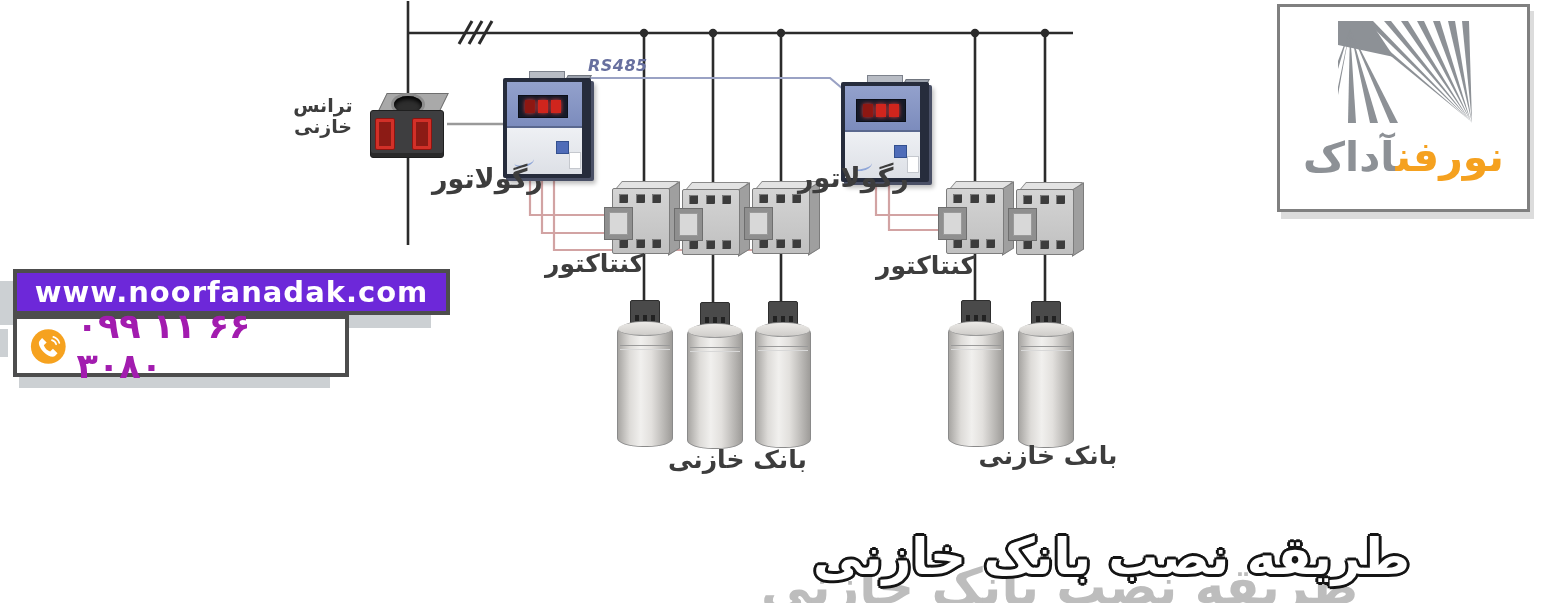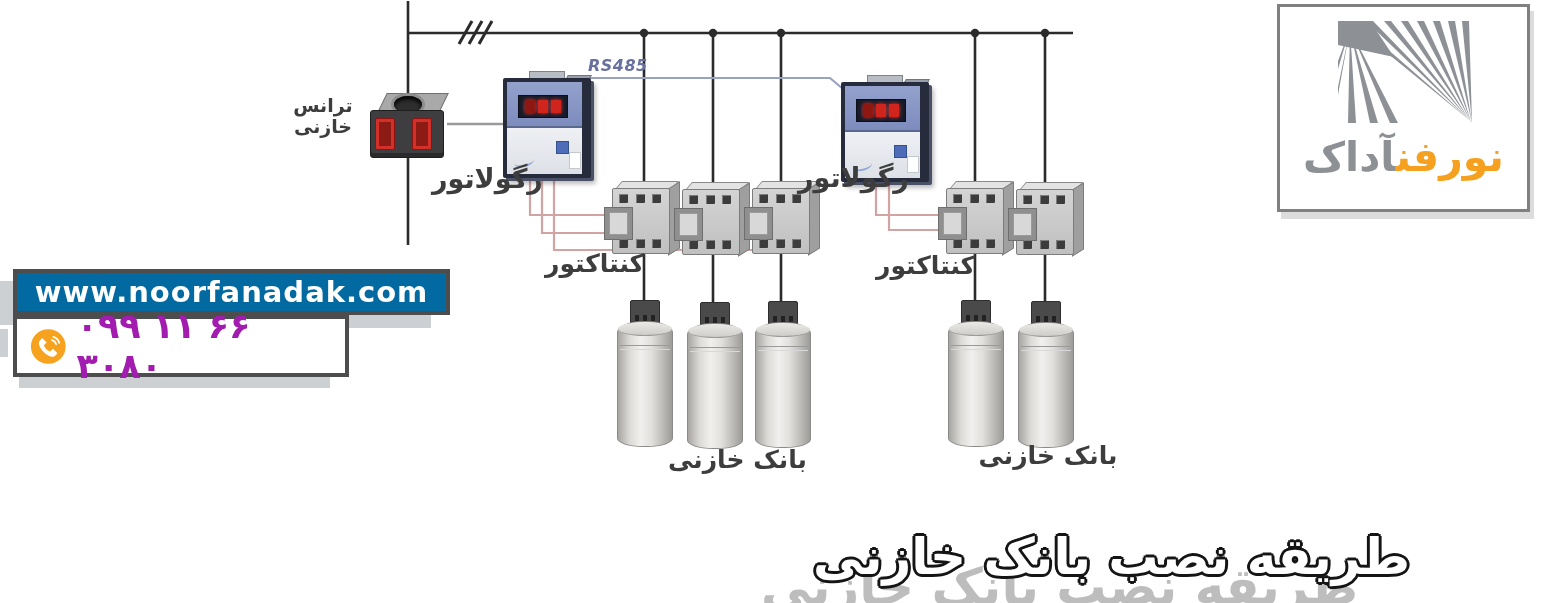--- a/index.html
+++ b/index.html
@@ -65,21 +65,21 @@
   .cap-body{position:absolute;top:21px;left:0;width:54px;height:124px;
             background:linear-gradient(90deg,#a8a6a3,#dddbd8 22%,#f1f0ee 42%,#e2e0dd 62%,#b4b2af 88%,#9e9c99);
             border:1px solid #8a8a8a;border-radius:50% 50% 46% 46% / 9% 9% 7% 7%;}
   .cap-rim{position:absolute;top:0;left:0;right:0;height:13px;border-radius:50%;
            background:linear-gradient(#eceae7,#cfcdca);border-bottom:1px solid #9a9a9a;}
   .cap-stripe{position:absolute;top:23px;left:2px;right:2px;height:3px;
               border-top:1px solid #9a9a9a;border-bottom:1px solid #d8d8d8;}
 
   
   .shadow-block{position:absolute;background:#ccd0d3;}
-  .web-bar{position:absolute;left:13px;top:269px;width:437px;height:46px;background:#0369a1;
+  .web-bar{position:absolute;left:13px;top:269px;width:437px;height:46px;background:#6d28d9;
            border:4px solid #4d4d4d;box-sizing:border-box;display:flex;align-items:center;justify-content:center;}
   .web-bar span{color:#fff;font-weight:bold;font-size:29px;letter-spacing:1px;}
   .phone-bar{position:absolute;left:13px;top:315px;width:336px;height:62px;background:#fff;
              border:4px solid #4d4d4d;box-sizing:border-box;display:flex;align-items:center;gap:10px;padding-left:13px;}
   .phone-num{color:#a21caf;font-weight:bold;font-size:35px;direction:ltr;unicode-bidi:isolate;letter-spacing:1px;}
 
   
   .logo-box{position:absolute;left:1277px;top:4px;width:253px;height:208px;background:#fff;
             border:3px solid #808080;box-sizing:border-box;box-shadow:4px 7px 0 #dcdcdc;}
   .logo-text{position:absolute;left:0;right:0;top:126px;text-align:center;direction:rtl;

